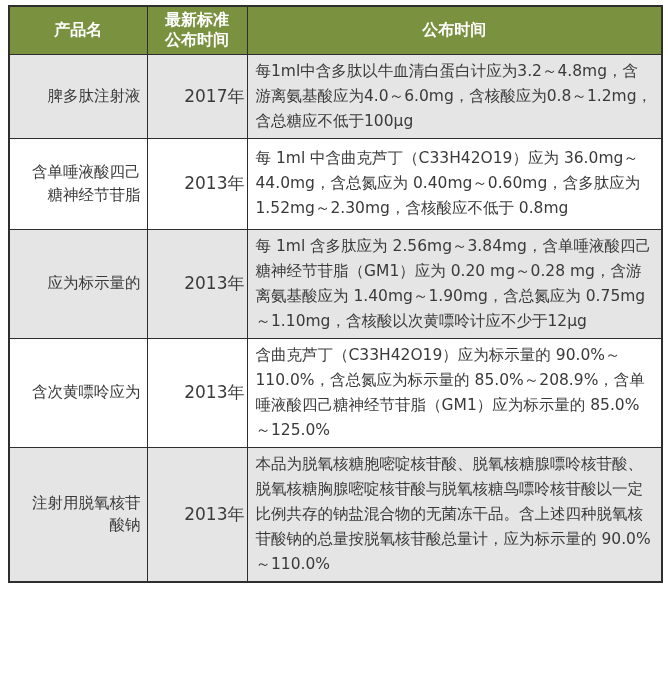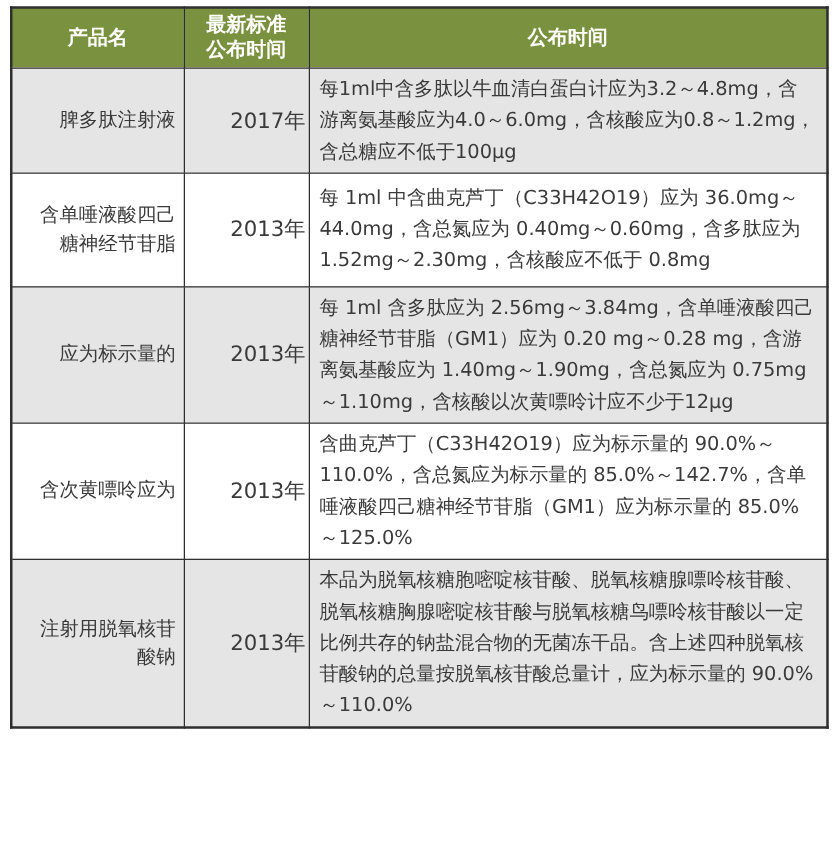--- a/index.html
+++ b/index.html
@@ -112,21 +112,21 @@
         <td class="content"><span>每 1ml 中含曲克芦丁（C33H42O19）应为 36.0mg～44.0mg，含总氮应为 0.40mg～0.60mg，含多肽应为 1.52mg～2.30mg，含核酸应不低于 0.8mg</span></td>
       </tr>
       <tr class="r4 alt">
         <td class="product"><span>应为标示量的</span></td>
         <td class="year"><span>2013年</span></td>
         <td class="content"><span>每 1ml 含多肽应为 2.56mg～3.84mg，含单唾液酸四己糖神经节苷脂（GM1）应为 0.20 mg～0.28 mg，含游离氨基酸应为 1.40mg～1.90mg，含总氮应为 0.75mg～1.10mg，含核酸以次黄嘌呤计应不少于12μg</span></td>
       </tr>
       <tr class="r5">
         <td class="product"><span>含次黄嘌呤应为</span></td>
         <td class="year"><span>2013年</span></td>
-        <td class="content"><span>含曲克芦丁（C33H42O19）应为标示量的 90.0%～110.0%，含总氮应为标示量的 85.0%～142.7%，含单唾液酸四己糖神经节苷脂（GM1）应为标示量的 85.0%～125.0%</span></td>
+        <td class="content"><span>含曲克芦丁（C33H42O19）应为标示量的 90.0%～110.0%，含总氮应为标示量的 85.0%～208.9%，含单唾液酸四己糖神经节苷脂（GM1）应为标示量的 85.0%～125.0%</span></td>
       </tr>
       <tr class="r6 alt">
         <td class="product"><span>注射用脱氧核苷酸钠</span></td>
         <td class="year"><span>2013年</span></td>
         <td class="content"><span>本品为脱氧核糖胞嘧啶核苷酸、脱氧核糖腺嘌呤核苷酸、脱氧核糖胸腺嘧啶核苷酸与脱氧核糖鸟嘌呤核苷酸以一定比例共存的钠盐混合物的无菌冻干品。含上述四种脱氧核苷酸钠的总量按脱氧核苷酸总量计，应为标示量的 90.0%～110.0%</span></td>
       </tr>
     </tbody>
   </table>
 </div>
 

